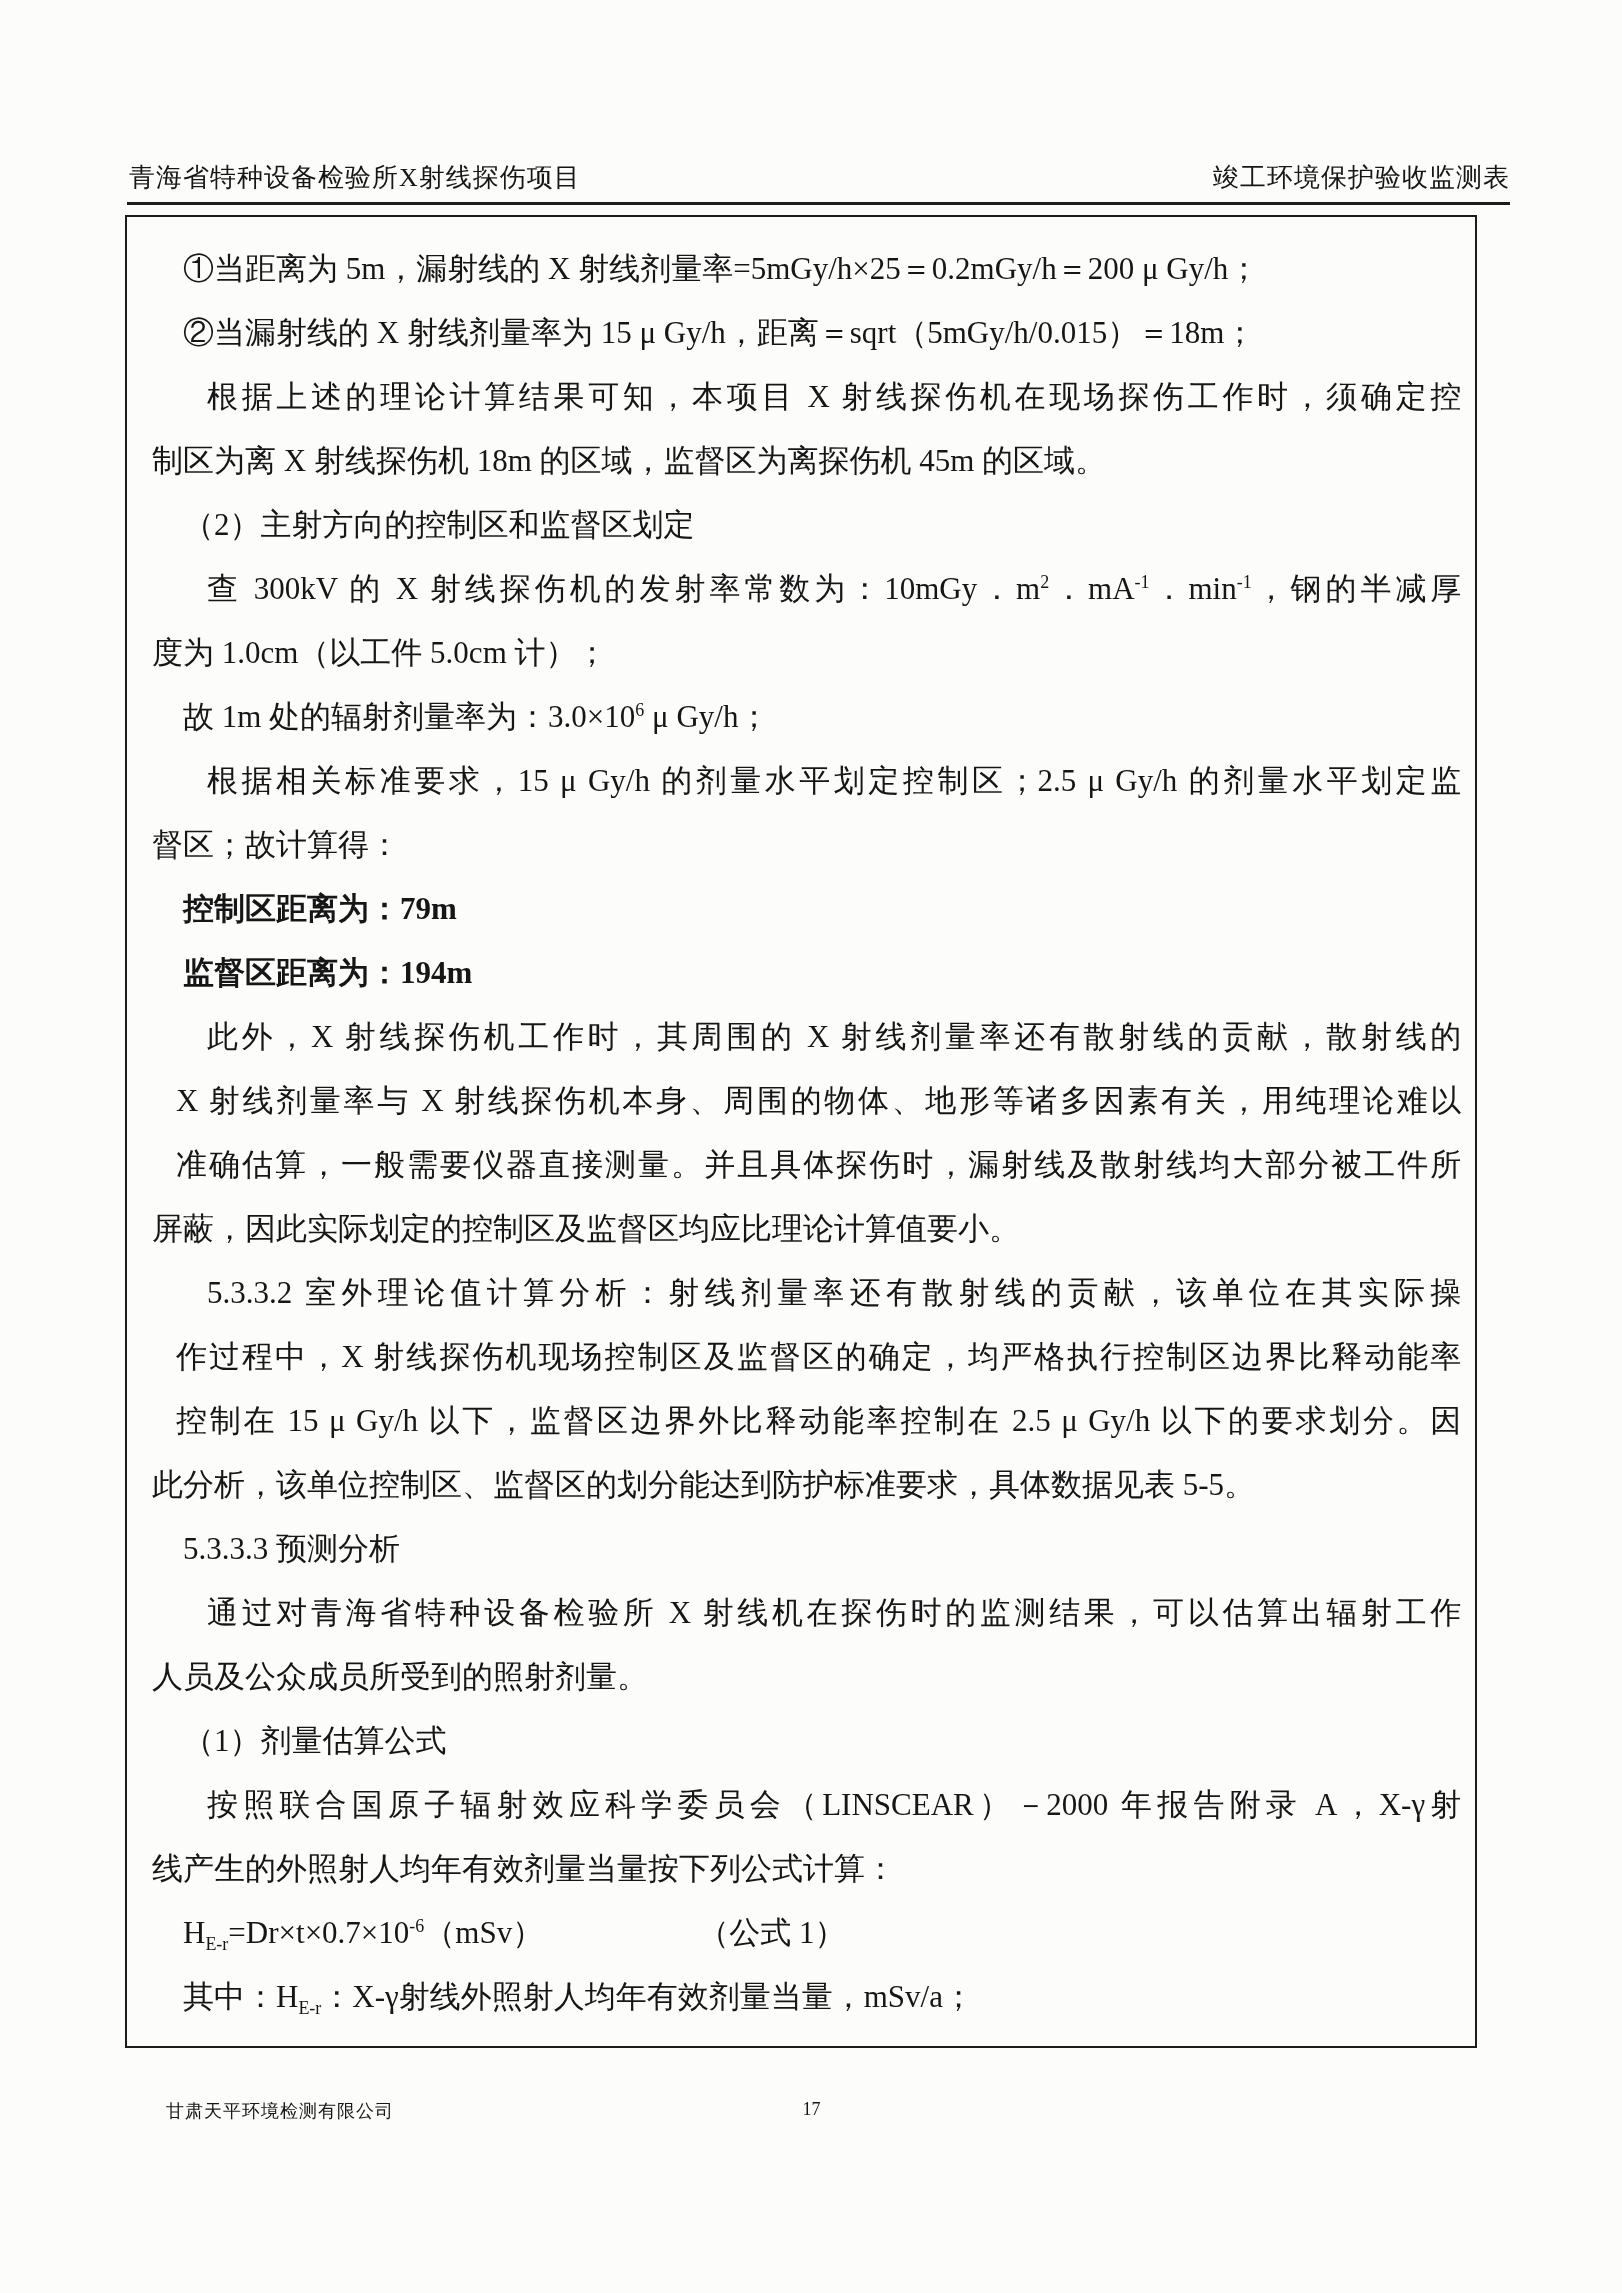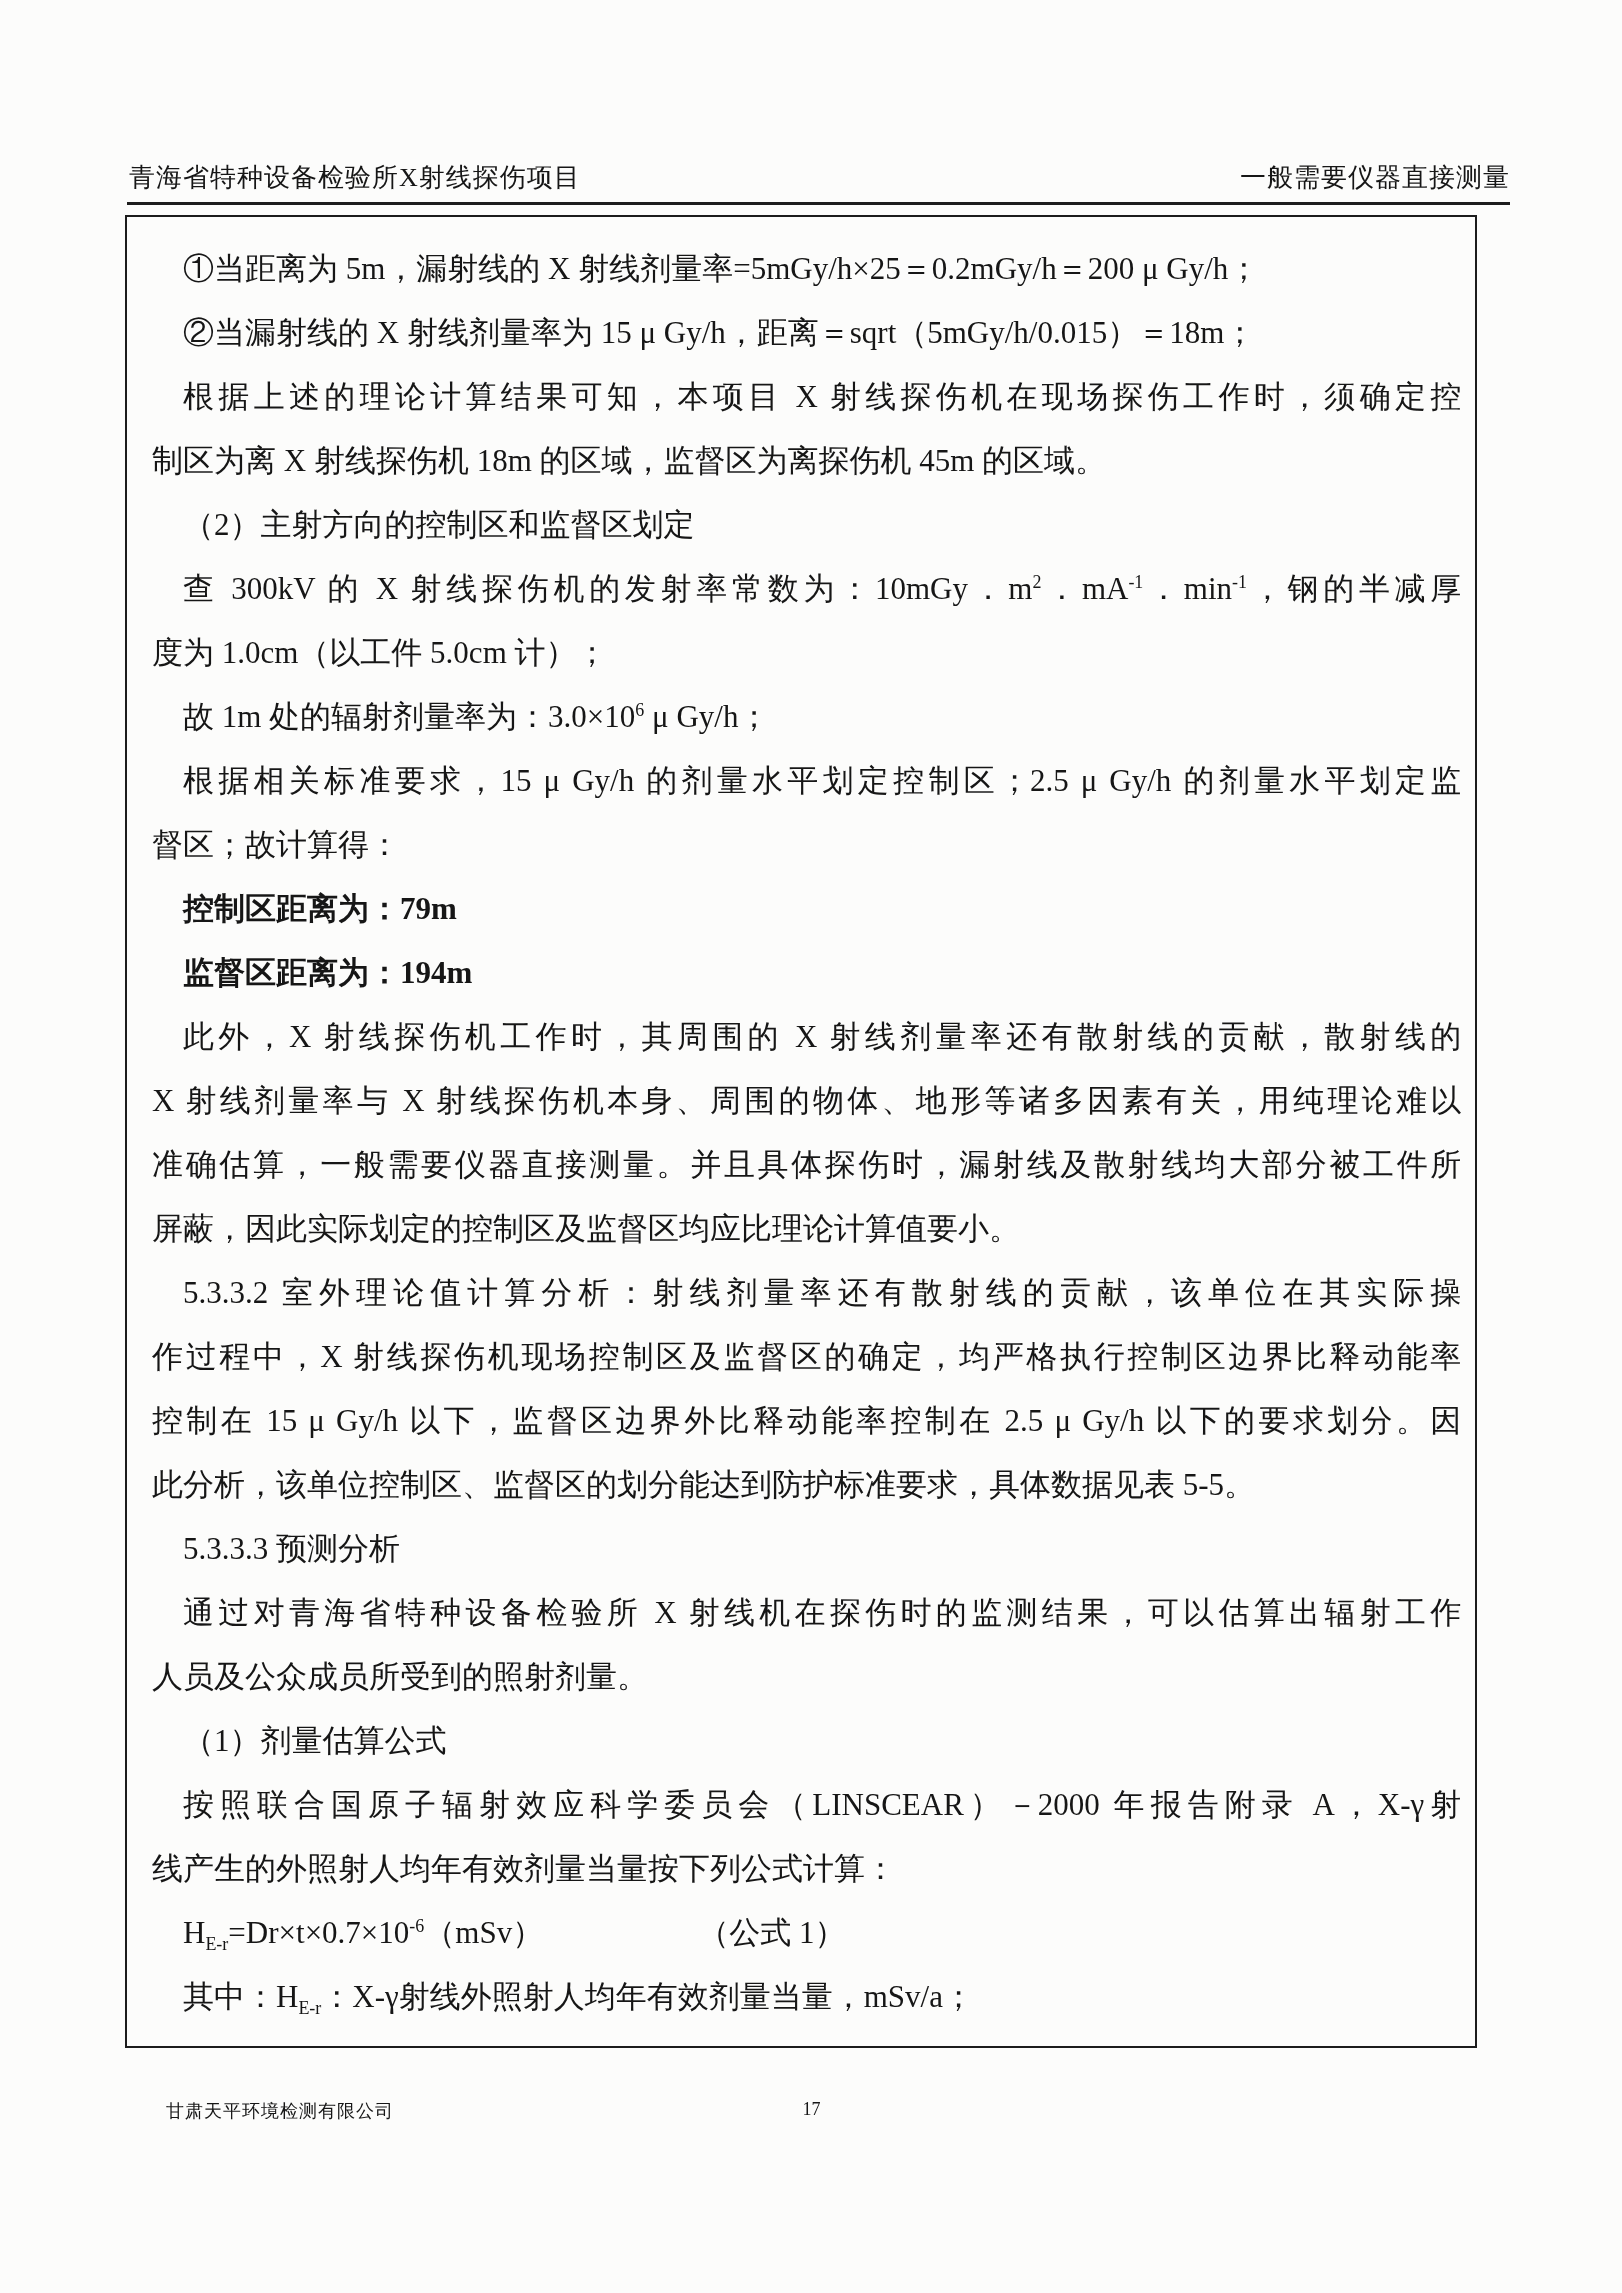--- a/index.html
+++ b/index.html
@@ -29,38 +29,38 @@
     overflow:hidden;
   }
   .line{
     font-size:31px;
     line-height:64px;
     height:64px;
     white-space:normal;
   }
   .line.indent{padding-left:31px;}
   .line.bold{font-weight:700;}
-  .line.fill{text-align:justify;text-align-last:justify;}
+  .line.fill{text-align:justify;text-align-last:justify;margin-left:24px;}
   .line sup{font-size:0.58em;line-height:0;vertical-align:super;}
   .line sub{font-size:0.58em;line-height:0;vertical-align:sub;text-align:right;}
   .doc-footer{
     position:absolute;left:166px;top:2099px;width:1291px;
     font-size:18px;letter-spacing:1px;
   }
   .page-num{
     position:absolute;left:50%;transform:translateX(-50%);top:0;
     letter-spacing:0;
   }
 </style>
 </head>
 <body>
 
 <div class="doc-header">
   <span>青海省特种设备检验所X射线探伤项目</span>
-  <span>一般需要仪器直接测量</span>
+  <span>竣工环境保护验收监测表</span>
 </div>
 <div class="header-rule"></div>
 
 <div class="content-box">
   <div id="lines">
       <div class="line indent"><span>①当距离为 5m，漏射线的 X 射线剂量率=5mGy/h×25＝0.2mGy/h＝200 μ Gy/h；</span></div>
       <div class="line indent"><span>②当漏射线的 X 射线剂量率为 15 μ Gy/h，距离＝sqrt（5mGy/h/0.015）＝18m；</span></div>
       <div class="line indent fill"><span>根据上述的理论计算结果可知，本项目 X 射线探伤机在现场探伤工作时，须确定控</span></div>
       <div class="line"><span>制区为离 X 射线探伤机 18m 的区域，监督区为离探伤机 45m 的区域。</span></div>
       <div class="line indent"><span>（2）主射方向的控制区和监督区划定</span></div>

